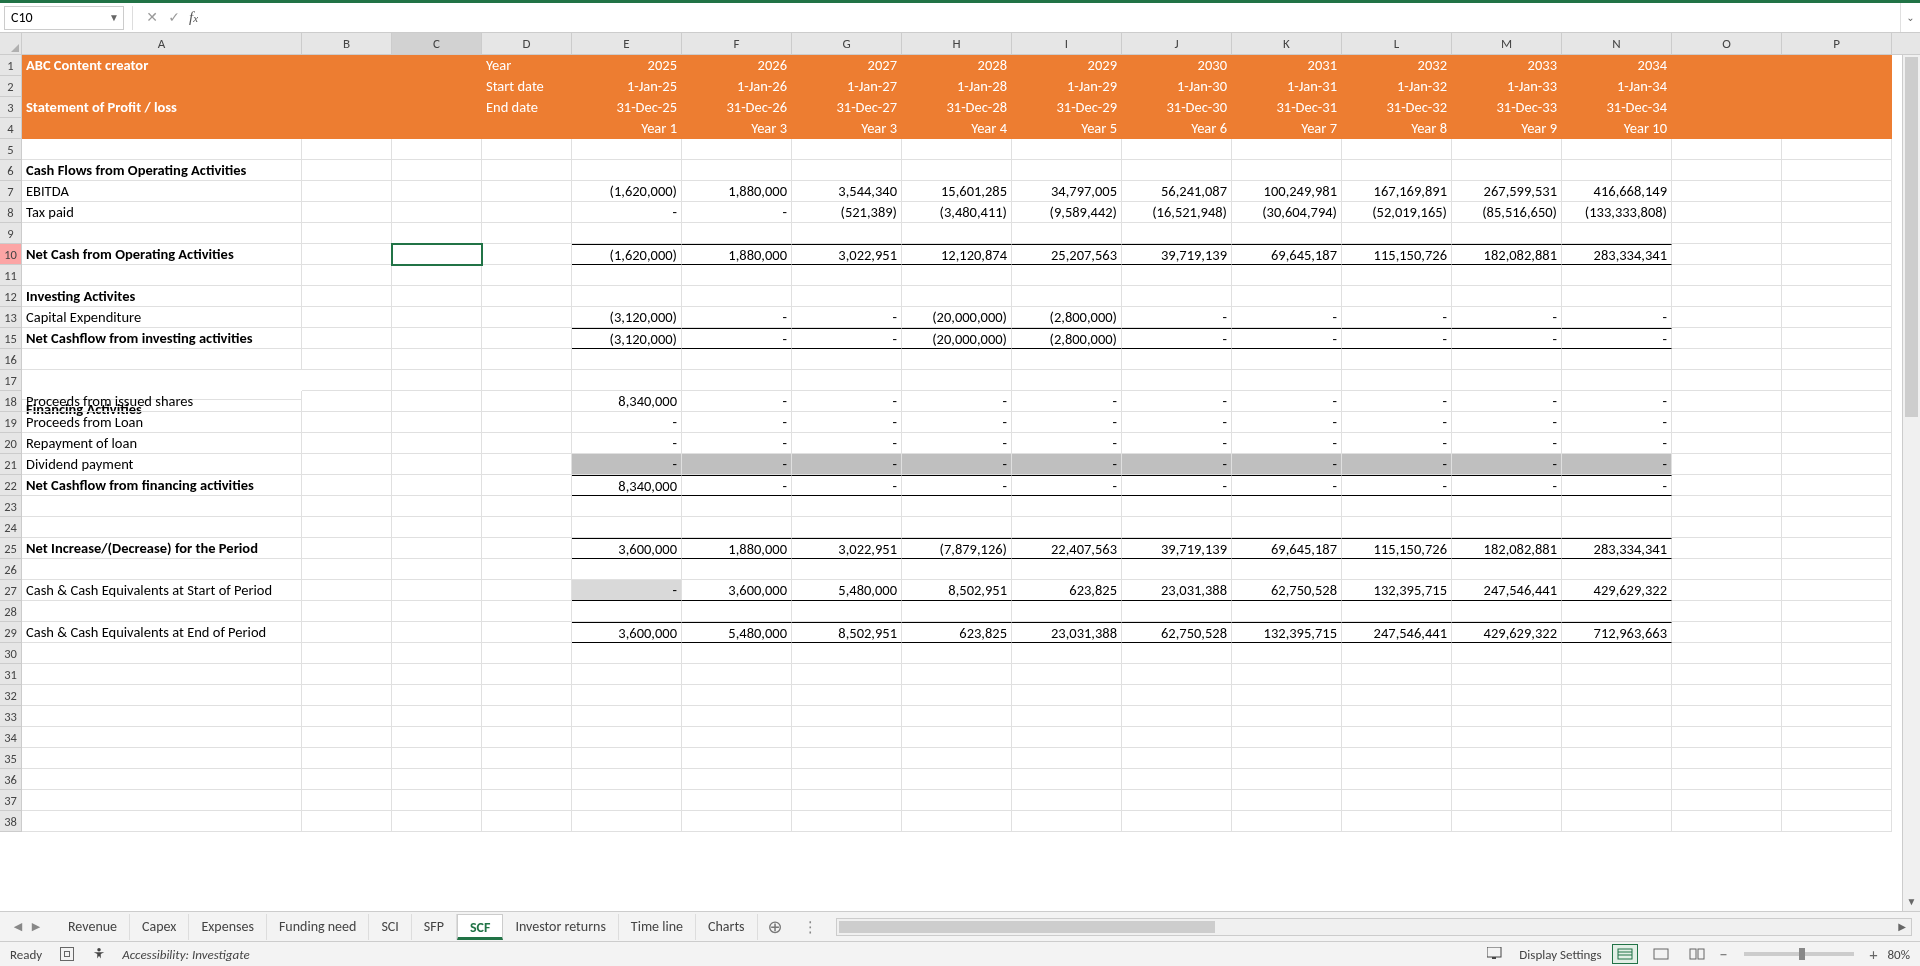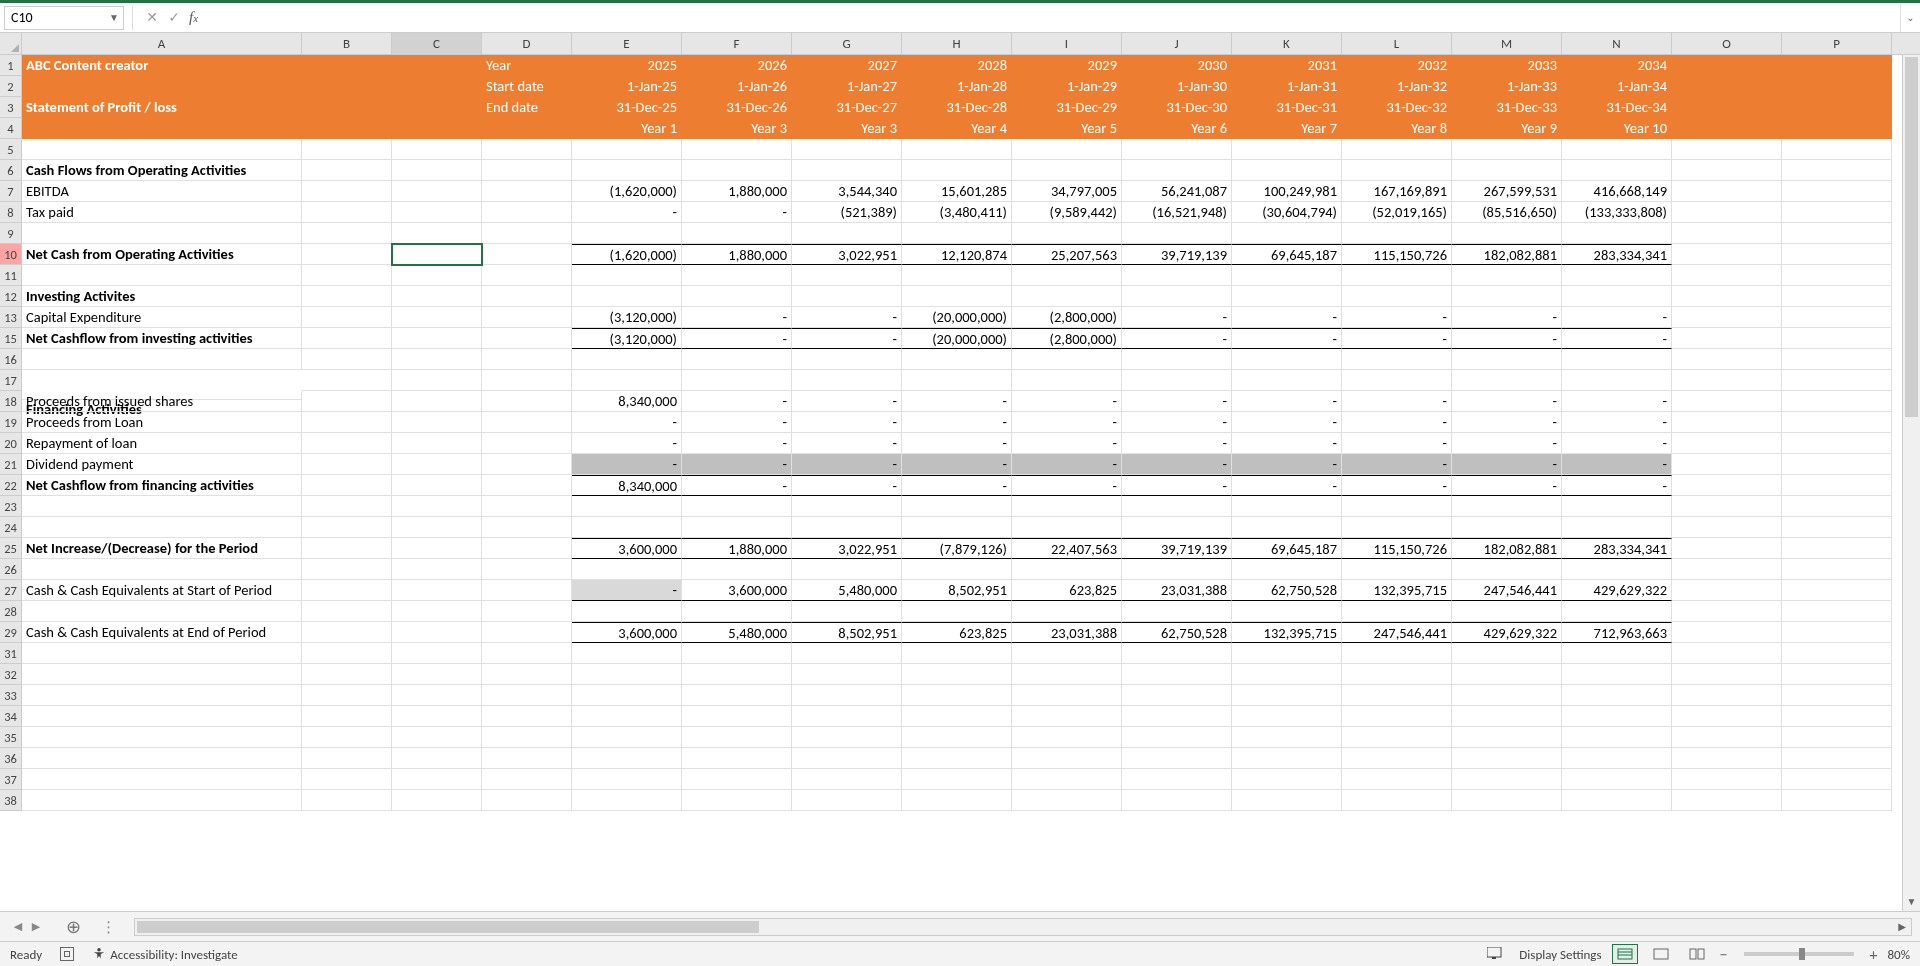--- a/index.html
+++ b/index.html
@@ -59,21 +59,21 @@
   .status { height:25px; background:#f3f3f3; border-top:1px solid #ccc; display:flex; align-items:center; font-size:13px; color:#444; padding:0 10px; justify-content:space-between;}
   .status .left{display:flex;align-items:center;gap:18px;}
   .status .right{display:flex;align-items:center;gap:10px;}
   .viewbtn{width:26px;height:20px;border:1px solid transparent;display:flex;align-items:center;justify-content:center;}
   .viewbtn.active{border-color:#217346;background:#e2efe6;}
   .viewbtn svg{width:16px;height:12px;}
   .zslider{width:110px;height:4px;background:#ccc;position:relative;margin:0 6px;}
   .zslider .h{position:absolute;left:50%;top:-4px;width:6px;height:12px;background:#888;}
   .macro-icon{width:14px;height:14px;border:1px solid #666;position:relative;}
   .macro-icon::after{content:'';position:absolute;inset:3px;border:1px solid #666;}
-  .acc-icon{display:inline-flex;gap:4px;}
+  .acc-icon{display:inline-flex;gap:16px;font-style:italic;}
   .acc-icon svg{width:14px;height:14px;}
 </style>
 </head>
 <body>
 
 <div class="fbar">
   <div class="namebox">
     <span>C10</span>
     <span class="dd">▼</span>
   </div>
@@ -632,20 +632,39 @@
         <div class="cell num topthin botthin" style="width: 110px;">23,031,388</div>
         <div class="cell num topthin botthin" style="width: 110px;">62,750,528</div>
         <div class="cell num topthin botthin" style="width: 110px;">132,395,715</div>
         <div class="cell num topthin botthin" style="width: 110px;">247,546,441</div>
         <div class="cell num topthin botthin" style="width: 110px;">429,629,322</div>
         <div class="cell num topthin botthin" style="width: 110px;">712,963,663</div>
         <div class="cell" style="width: 110px;"></div>
         <div class="cell" style="width: 110px;"></div>
       </div>
       <div class="row ">
+        <div class="rowhdr">30</div>
+        <div class="cell" style="width: 280px;"></div>
+        <div class="cell" style="width: 90px;"></div>
+        <div class="cell" style="width: 90px;"></div>
+        <div class="cell" style="width: 90px;"></div>
+        <div class="cell" style="width: 110px;"></div>
+        <div class="cell" style="width: 110px;"></div>
+        <div class="cell" style="width: 110px;"></div>
+        <div class="cell" style="width: 110px;"></div>
+        <div class="cell" style="width: 110px;"></div>
+        <div class="cell" style="width: 110px;"></div>
+        <div class="cell" style="width: 110px;"></div>
+        <div class="cell" style="width: 110px;"></div>
+        <div class="cell" style="width: 110px;"></div>
+        <div class="cell" style="width: 110px;"></div>
+        <div class="cell" style="width: 110px;"></div>
+        <div class="cell" style="width: 110px;"></div>
+      </div>
+      <div class="row ">
         <div class="rowhdr">31</div>
         <div class="cell" style="width: 280px;"></div>
         <div class="cell" style="width: 90px;"></div>
         <div class="cell" style="width: 90px;"></div>
         <div class="cell" style="width: 90px;"></div>
         <div class="cell" style="width: 110px;"></div>
         <div class="cell" style="width: 110px;"></div>
         <div class="cell" style="width: 110px;"></div>
         <div class="cell" style="width: 110px;"></div>
         <div class="cell" style="width: 110px;"></div>
@@ -796,20 +815,32 @@
     <div class="thumb"></div>
     <div class="arr dn">▼</div>
   </div>
 </div>
 
 <div class="tabbar">
   <div class="tabnav">
     <span>◀</span>
     <span>▶</span>
   </div>
+  <div id="tabs" style="display:flex;">
+      <div class="tab">Revenue</div>
+      <div class="tab">Capex</div>
+      <div class="tab">Expenses</div>
+      <div class="tab">Funding need</div>
+      <div class="tab">SCI</div>
+      <div class="tab">SFP</div>
+      <div class="tab active">SCF</div>
+      <div class="tab">Investor returns</div>
+      <div class="tab">Time line</div>
+      <div class="tab">Charts</div>
+    </div>
   <div class="tab add">⊕</div>
   <div class="dots">⋮</div>
   <div class="hscroll">
     <div class="arr l">◀</div>
     <div class="thumb"></div>
     <div class="arr r">▶</div>
   </div>
 </div>
 
 <div class="status">

